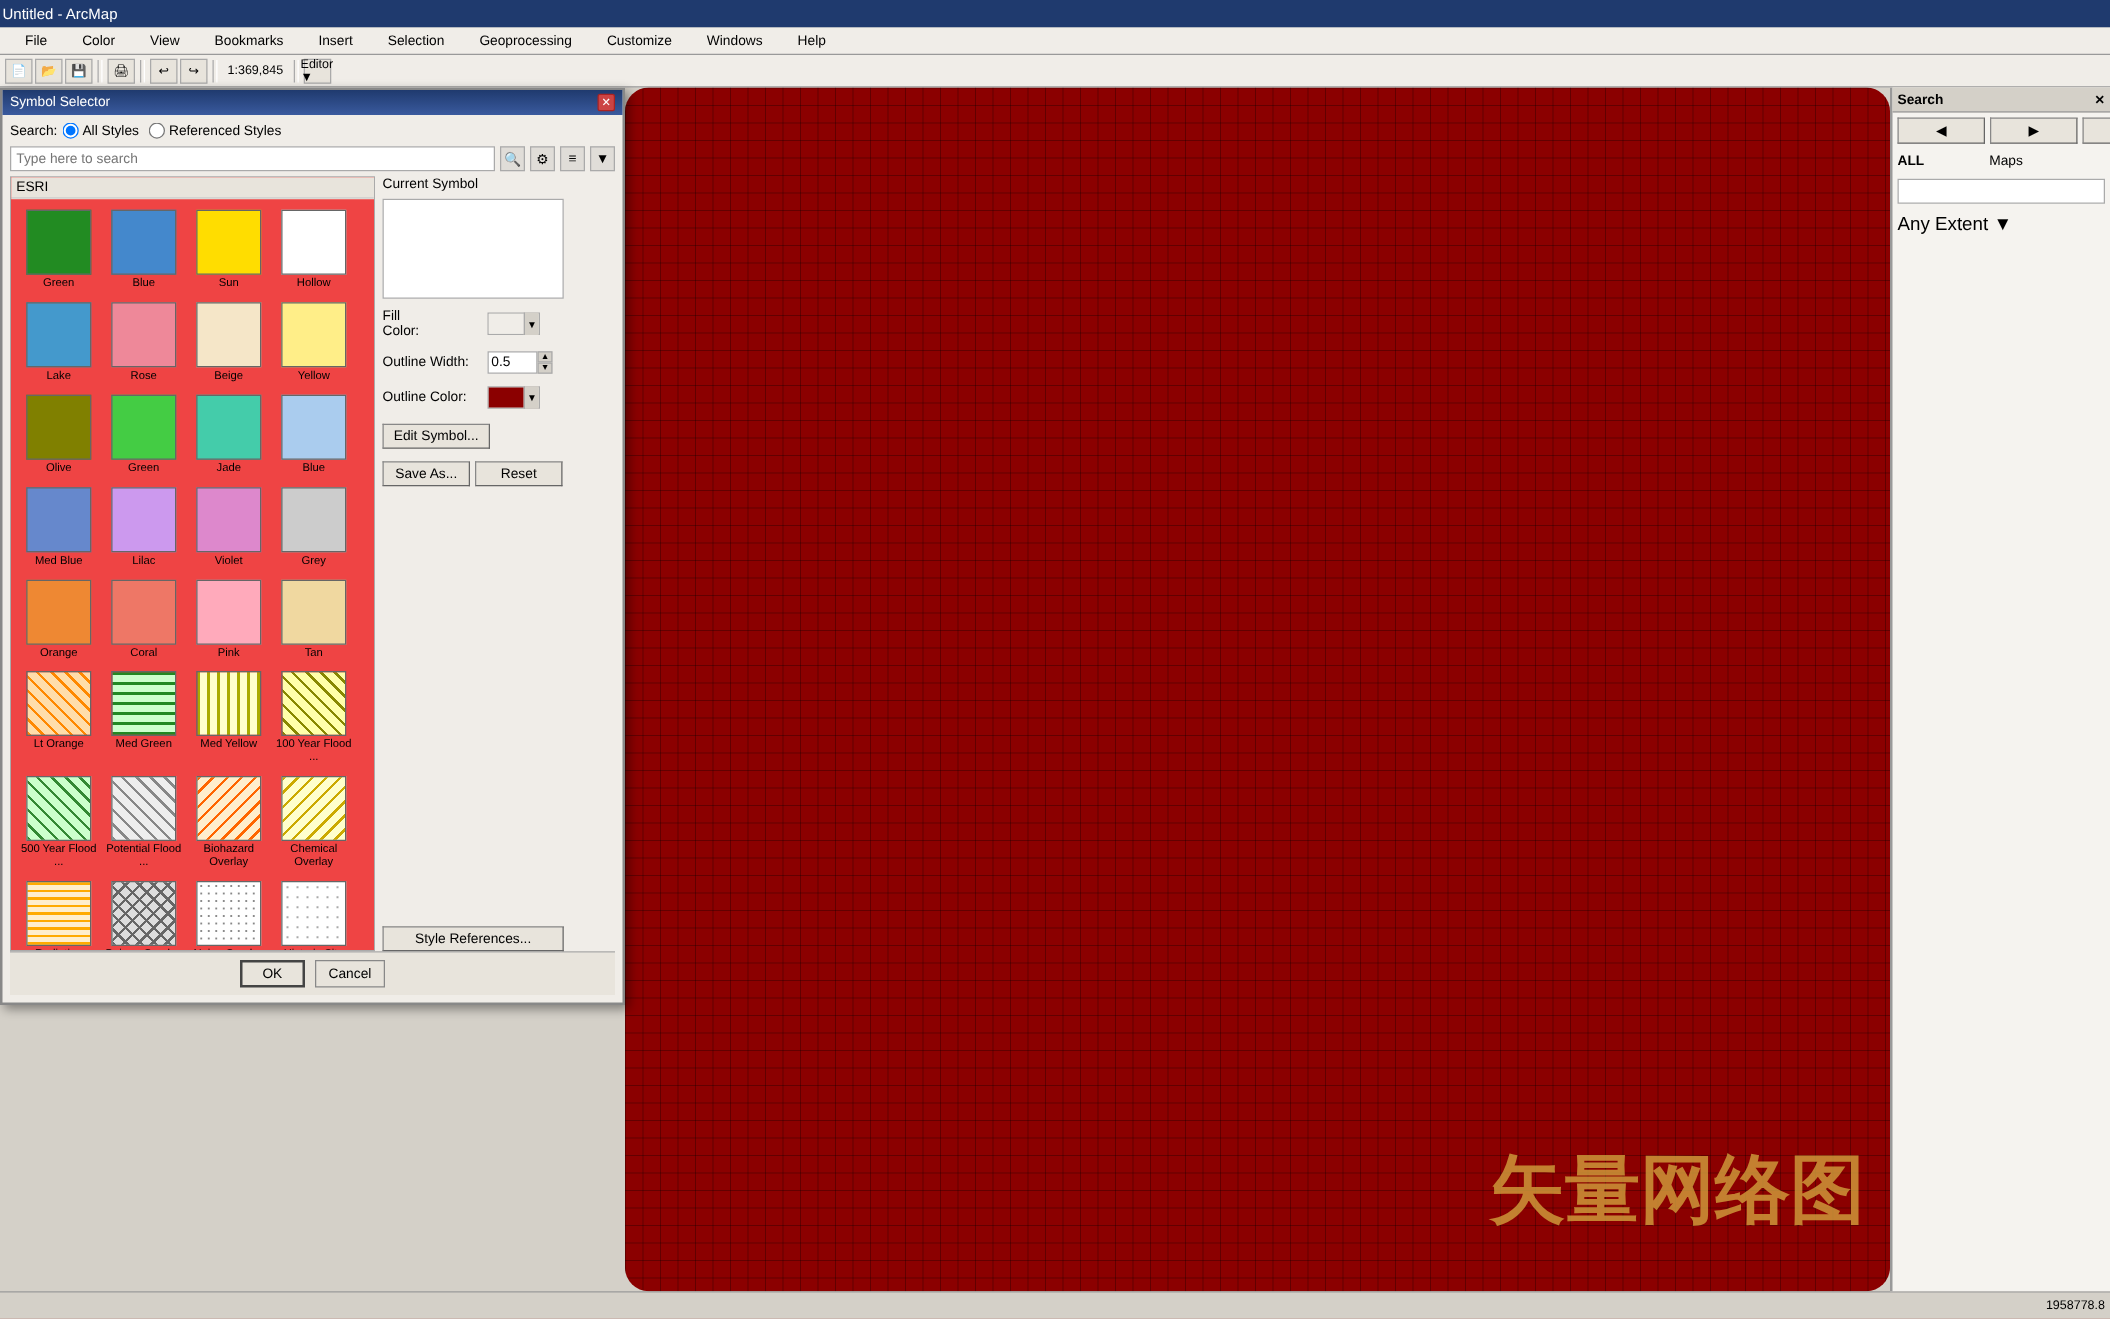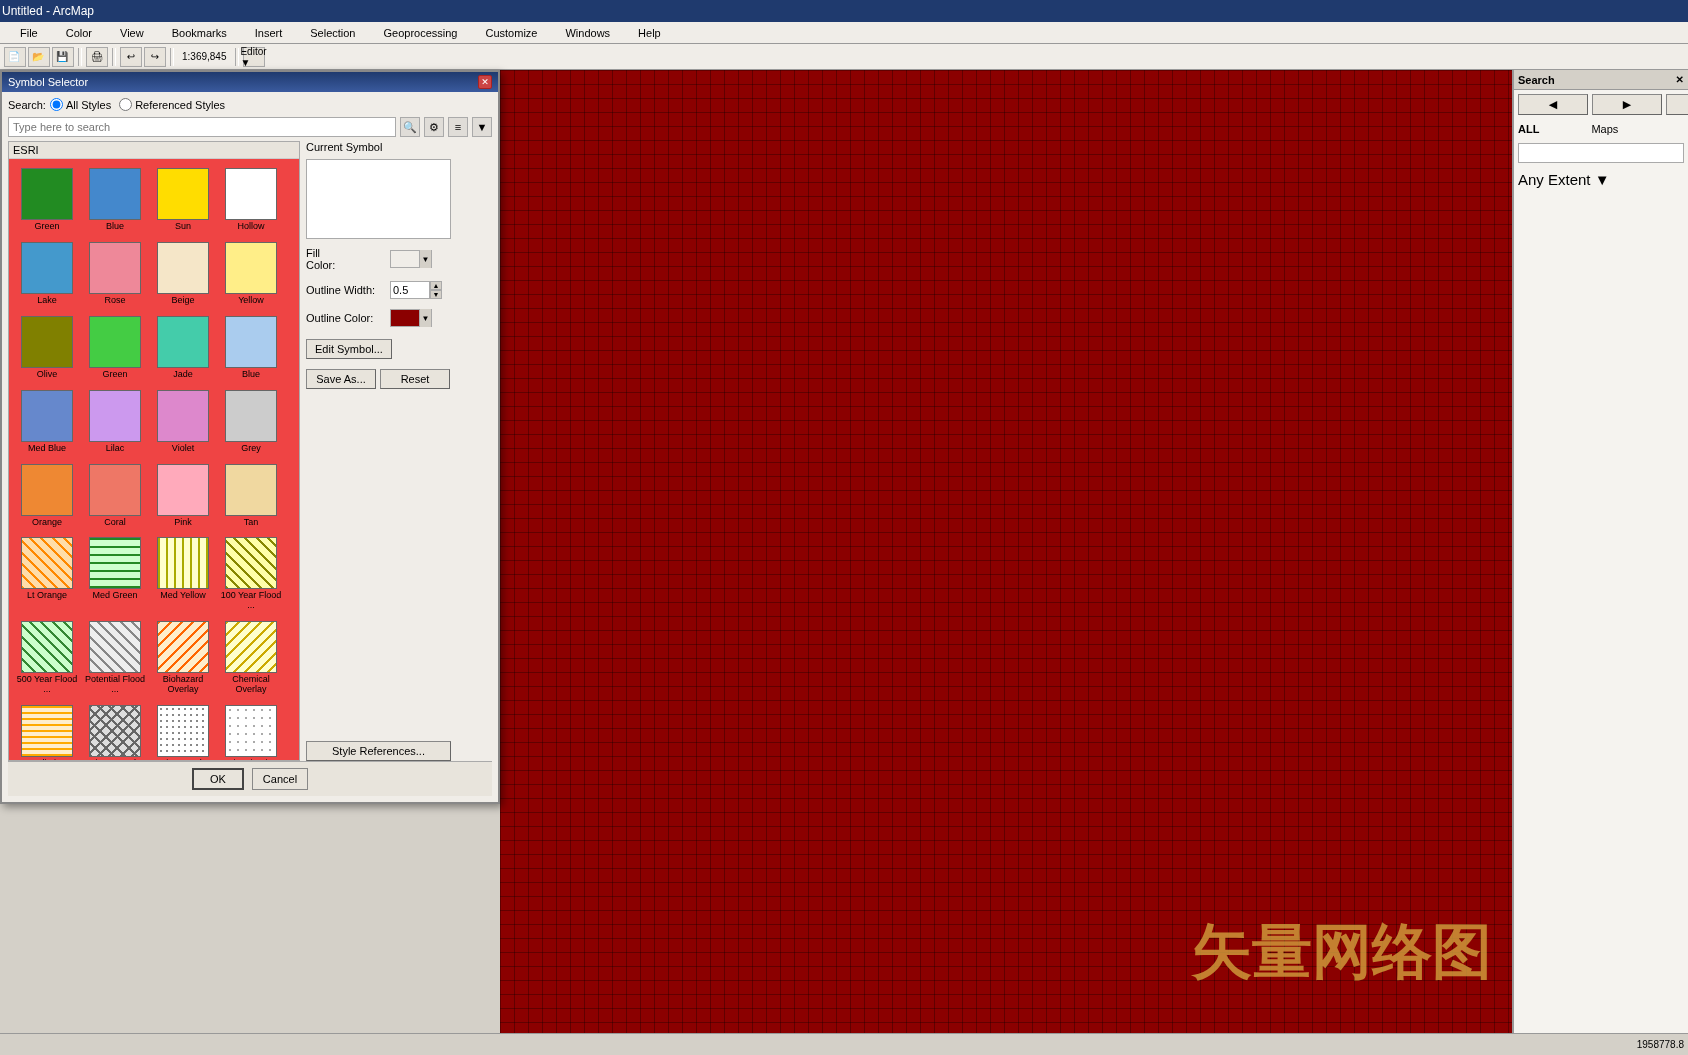--- a/index.html
+++ b/index.html
@@ -405,20 +405,21 @@
       font-size: 11px;
       cursor: pointer;
     }
 
     
     .map-area {
       flex: 1;
       background: #8B0000;
       position: relative;
       overflow: hidden;
+      border-radius: 19px;
     }
     .map-grid {
       width: 100%;
       height: 100%;
       background-image: 
         linear-gradient(to right, rgba(0,0,0,0.3) 1px, transparent 1px),
         linear-gradient(to bottom, rgba(0,0,0,0.3) 1px, transparent 1px);
       background-size: 14px 14px;
       background-color: #8B0000;
     }

